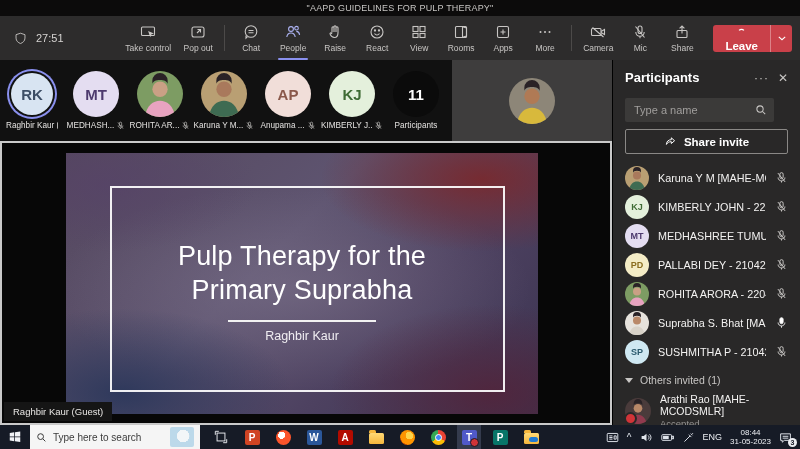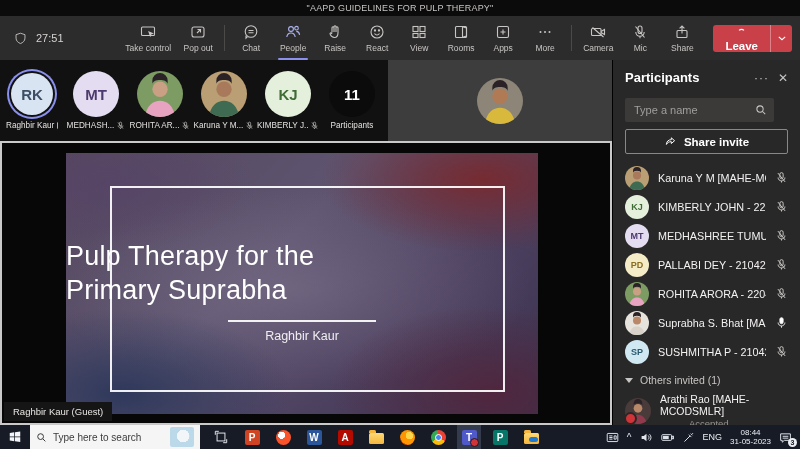--- a/index.html
+++ b/index.html
@@ -48,21 +48,21 @@
   .slide{position:absolute;left:64px;top:10px;width:472px;height:261px;
     background:
       radial-gradient(ellipse 55% 45% at 88% 10%, rgba(122,40,44,.9), rgba(122,40,44,0) 62%),
       radial-gradient(ellipse 50% 40% at 8% 12%, rgba(86,66,104,.7), rgba(86,66,104,0) 65%),
       radial-gradient(ellipse 55% 50% at 12% 92%, rgba(38,52,88,.85), rgba(38,52,88,0) 65%),
       radial-gradient(ellipse 55% 55% at 90% 92%, rgba(84,34,56,.8), rgba(84,34,56,0) 62%),
       radial-gradient(ellipse 70% 55% at 48% 52%, rgba(128,118,142,.55), rgba(128,118,142,0) 72%),
       linear-gradient(135deg,#55485e 0%,#5e5470 42%,#4d4160 68%,#3a3350 100%);}
   .slide-frame{position:absolute;left:44px;top:33px;right:33px;bottom:22px;
     border:2px solid rgba(255,255,255,.92);}
-  .slide-title{position:absolute;top:86px;left:0;right:0;color:#fff;
+  .slide-title{position:absolute;top:86px;left:0;right:0;text-align:center;color:#fff;
     font-size:27px;line-height:34px;font-weight:400;letter-spacing:.2px;}
   .slide-rule{position:absolute;top:167px;left:50%;width:148px;height:2px;margin-left:-74px;background:#f2f2f2;}
   .slide-sub{position:absolute;top:176px;left:0;right:0;text-align:center;color:#f0eef2;font-size:12.5px;}
   .presenter-tag{position:absolute;left:2px;bottom:2px;background:#151515;color:#e8e6e4;
     font-size:9.5px;padding:4px 9px;}
 
   
   .panel{position:absolute;top:60px;left:612px;width:188px;height:365px;background:#292828;
     border-left:1px solid #000;box-sizing:border-box;overflow:hidden;}
   .p-header{display:flex;align-items:center;margin:10px 10px 0 12px;}
@@ -85,21 +85,21 @@
   .prow svg.mic{width:13px;height:13px;flex:none;}
   .sect{display:flex;align-items:center;gap:7px;padding:8px 12px 4px 12px;color:#c8c6c4;font-size:10.5px;}
   .tri{width:0;height:0;border-left:4px solid transparent;border-right:4px solid transparent;
     border-top:5px solid #c8c6c4;}
   .orow{display:flex;align-items:center;gap:9px;padding:3px 12px;}
   .orow .avatar{width:26px;height:26px;flex:none;}
   .dot{position:absolute;left:-1px;bottom:-1px;width:9px;height:9px;border-radius:50%;
     background:#d13438;border:2px solid #292828;}
   .onames{display:flex;flex-direction:column;gap:1px;}
   .onames .nm{color:#f3f2f1;font-size:10.5px;}
-  .onames .st{color:#979593;font-size:9.5px;margin-left:29px;}
+  .onames .st{color:#979593;font-size:9.5px;}
 
   
   .taskbar{position:absolute;left:0;right:0;bottom:0;height:24px;background:#161b26;
     display:flex;align-items:center;}
   .start{width:30px;height:24px;display:flex;align-items:center;justify-content:center;}
   .tb-search{width:170px;height:24px;background:#f5f5f5;display:flex;align-items:center;gap:6px;
     padding:0 6px;box-sizing:border-box;}
   .tb-search svg{width:11px;height:11px;stroke:#333;fill:none;stroke-width:1.4;flex:none;}
   .tb-search .ph{flex:1;color:#3b3b3b;font-size:10px;white-space:nowrap;overflow:hidden;}
   .bear{width:24px;height:20px;border-radius:2px;flex:none;
@@ -311,20 +311,30 @@
         </span>
         <span class="tile-label">
        <span class="nm">Karuna Y M...</span>
           <svg class="mic" viewBox="0 0 16 16" style="stroke:#c8c6c4;fill:none;stroke-width:1.2">
             <rect x="6" y="2" width="4" height="7.5" rx="2"></rect>
             <path d="M3.8 8c0 2.4 1.9 4.2 4.2 4.2S12.2 10.4 12.2 8M8 12.2V14.2M3.5 2.5l9 11"></path>
           </svg>
         </span>
       </div>
       <div class="tile">
+        <span class="avatar " style="background:#f1ded9;color:#8a584a">AP</span>
+        <span class="tile-label">
+       <span class="nm">Anupama ...</span>
+          <svg class="mic" viewBox="0 0 16 16" style="stroke:#c8c6c4;fill:none;stroke-width:1.2">
+            <rect x="6" y="2" width="4" height="7.5" rx="2"></rect>
+            <path d="M3.8 8c0 2.4 1.9 4.2 4.2 4.2S12.2 10.4 12.2 8M8 12.2V14.2M3.5 2.5l9 11"></path>
+          </svg>
+        </span>
+      </div>
+      <div class="tile">
         <span class="avatar " style="background:#e4f0dc;color:#3f6b35">KJ</span>
         <span class="tile-label">
        <span class="nm">KIMBERLY J...</span>
           <svg class="mic" viewBox="0 0 16 16" style="stroke:#c8c6c4;fill:none;stroke-width:1.2">
             <rect x="6" y="2" width="4" height="7.5" rx="2"></rect>
             <path d="M3.8 8c0 2.4 1.9 4.2 4.2 4.2S12.2 10.4 12.2 8M8 12.2V14.2M3.5 2.5l9 11"></path>
           </svg>
         </span>
       </div>
       <div class="tile">

